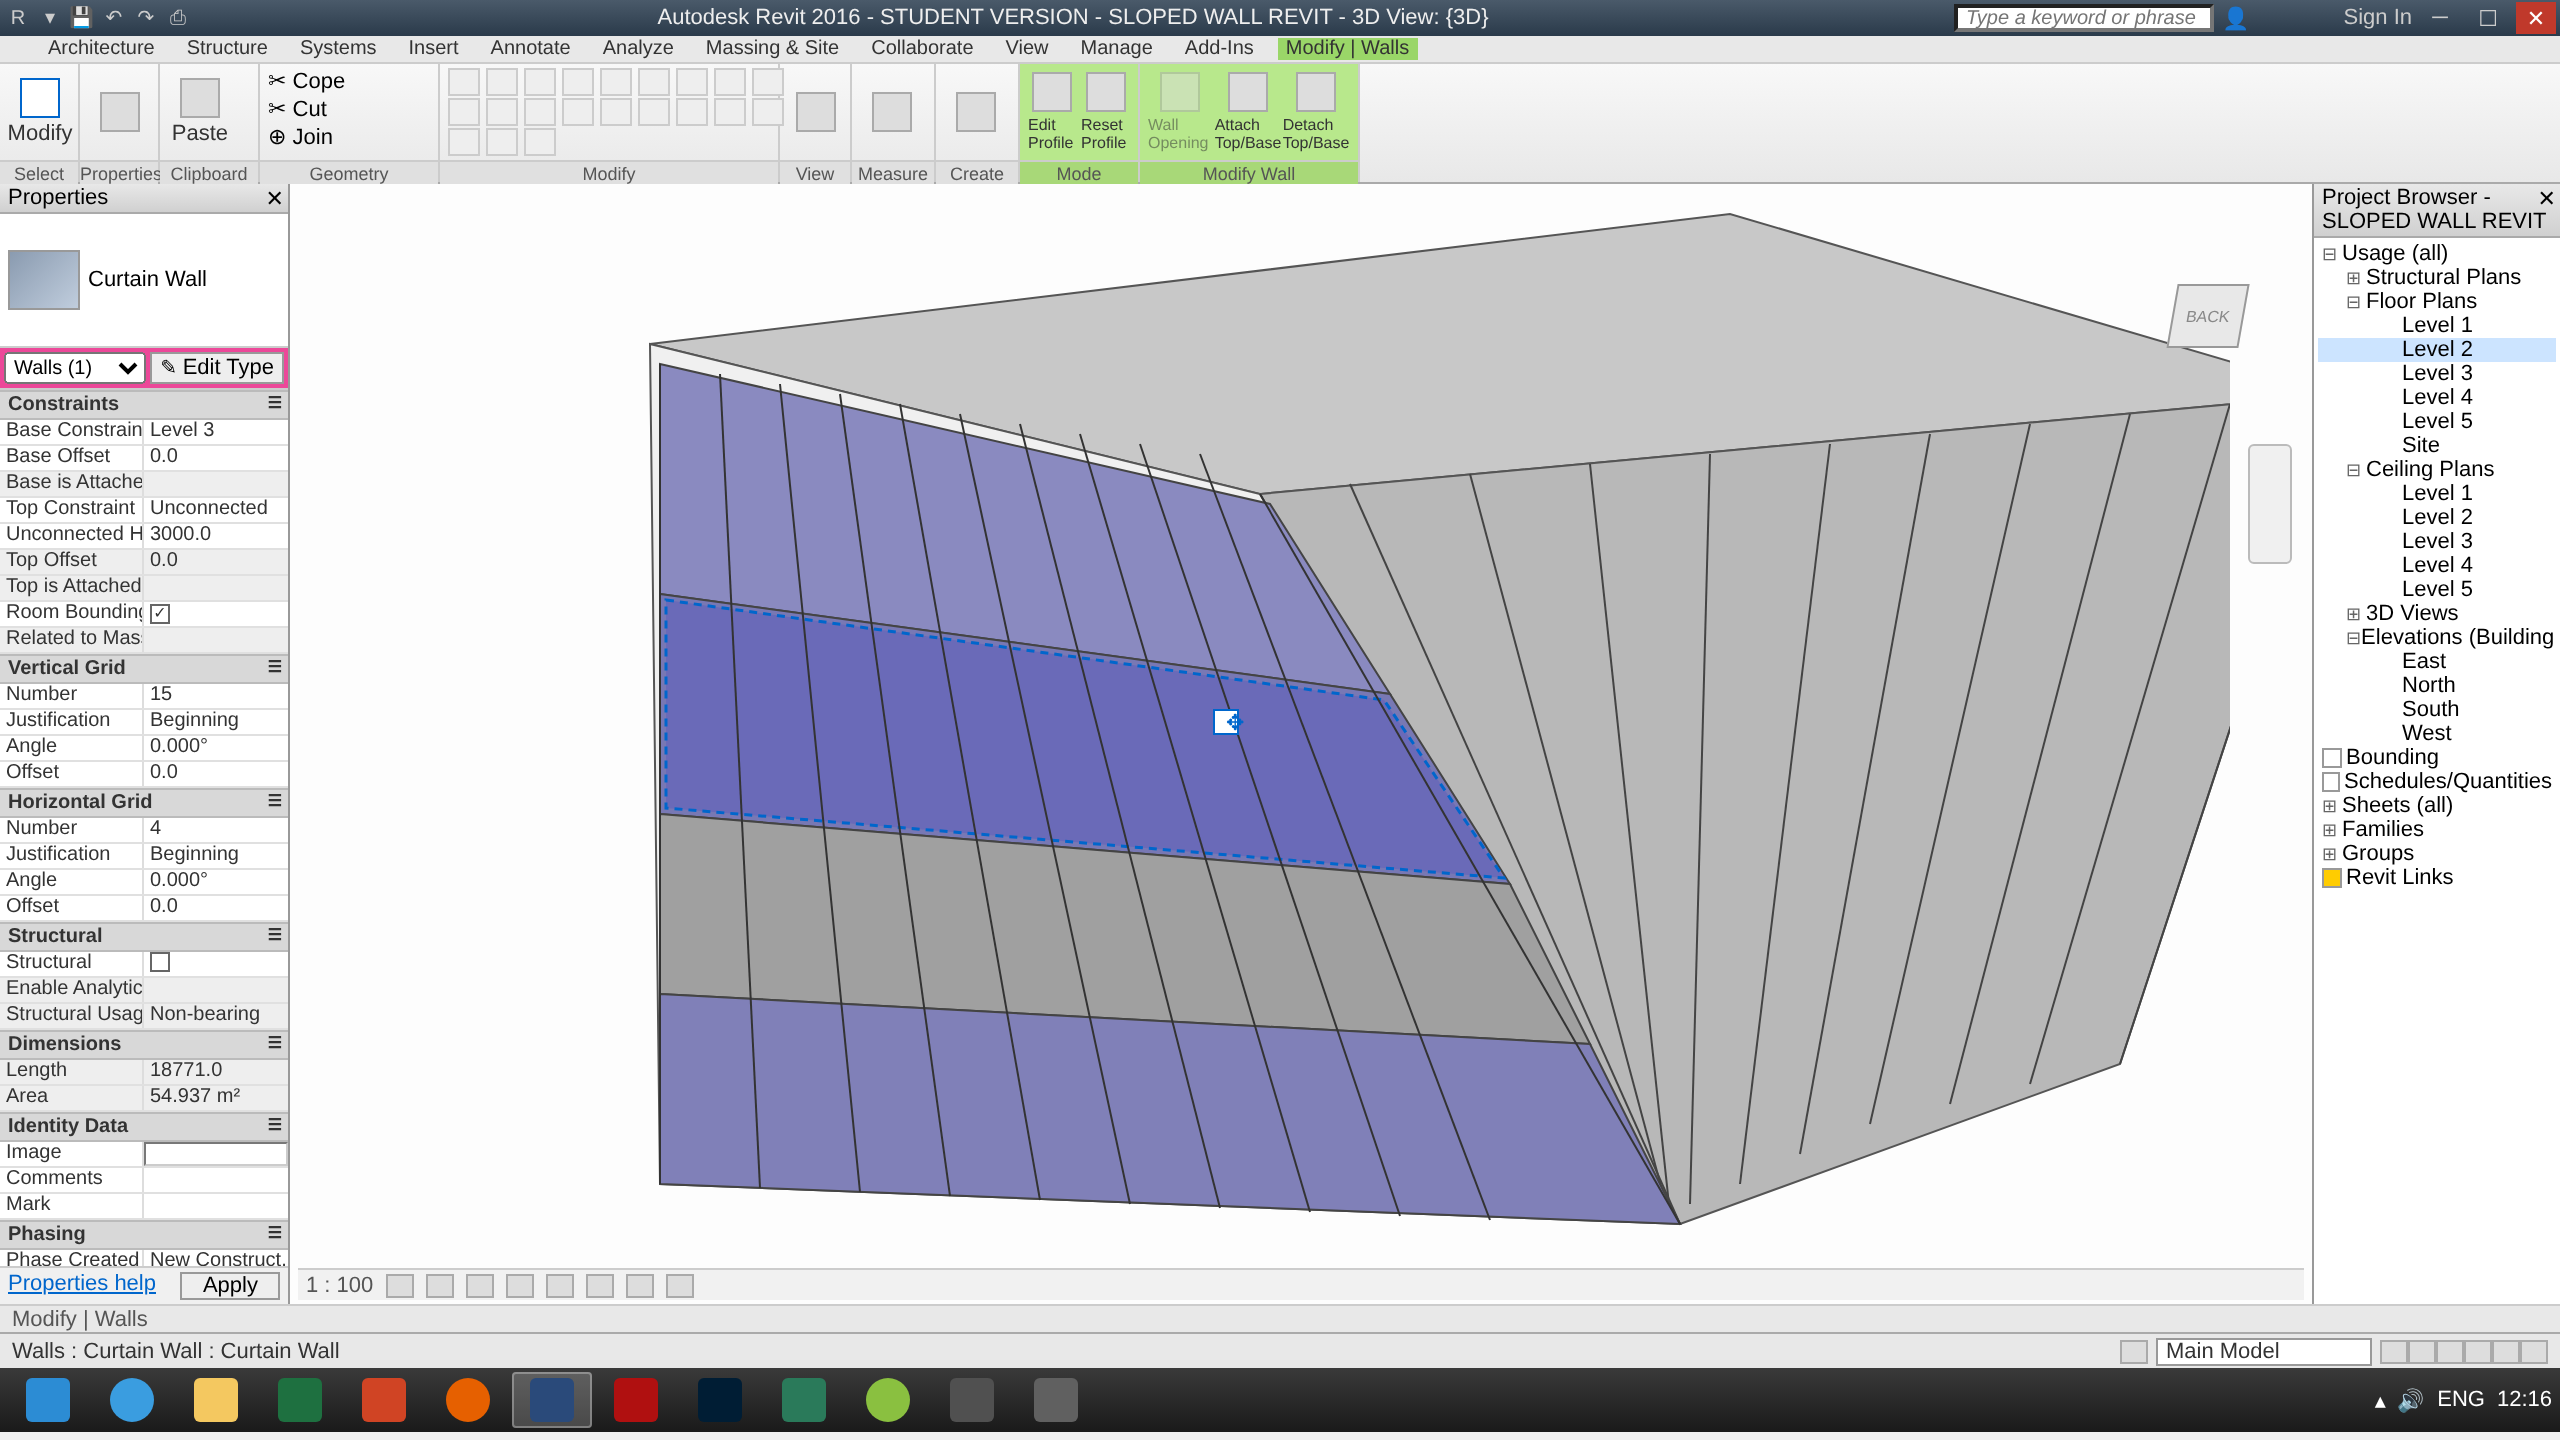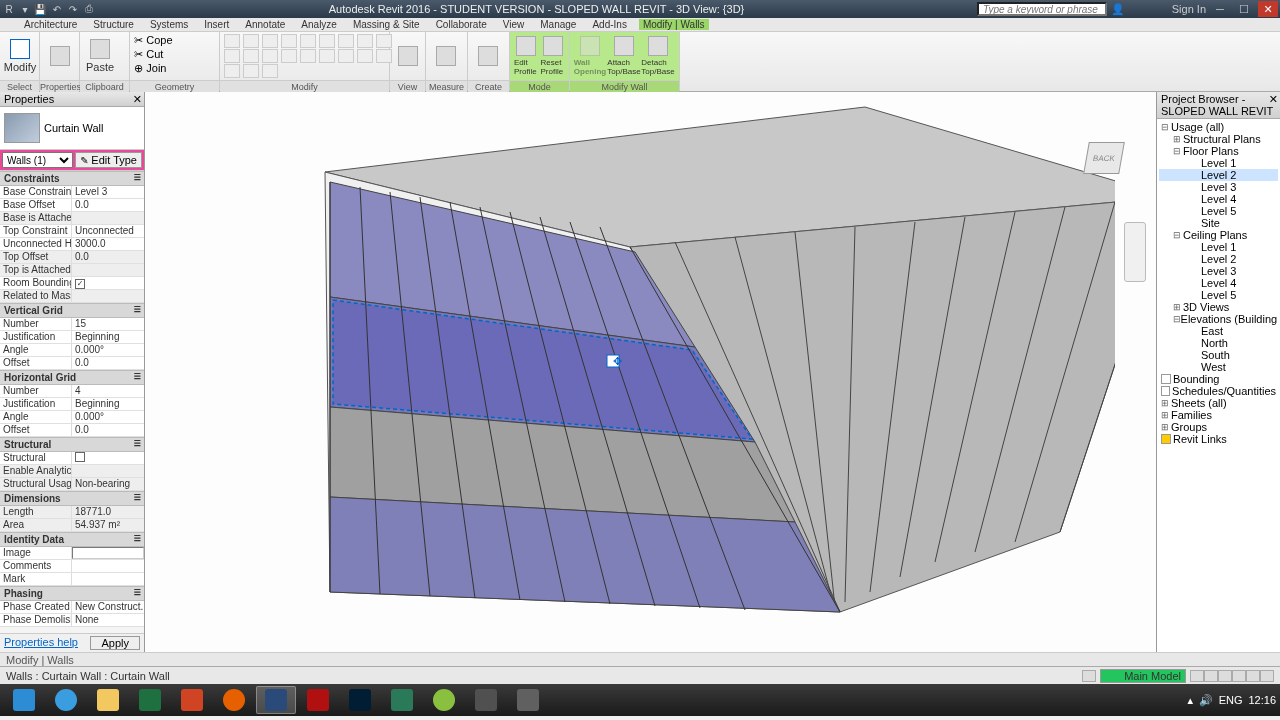--- a/index.html
+++ b/index.html
@@ -21,21 +21,21 @@
 .ribbon-btns { display: flex; gap: 2px; flex: 1; align-items: flex-start; padding-bottom: 12px;}
 .ribbon-btn-lg { width: 32px; height: 44px; display: flex; flex-direction: column; align-items: center; justify-content: center; font-size: 9px; color: #333; gap: 2px; }
 .ribbon-btn-lg .ico { width: 20px; height: 20px; background: #ddd; border: 1px solid #aaa; }
 .ribbon-btn-sm { width: 16px; height: 14px; background: #eee; border: 1px solid #ccc; display: inline-block; }
 .ribbon-sm-grid { display: grid; grid-template-columns: repeat(auto-fill, 18px); gap: 1px; padding-bottom: 12px;}
 .ribbon-highlight { background: #b8e88c !important; }
 .below-ribbon { display: flex; height: 560px; }
 .properties-panel { width: 145px; background: #f4f4f4; border-right: 1px solid #999; display: flex; flex-direction: column; }
 .panel-header { background: linear-gradient(to bottom, #e8e8e8, #d0d0d0); padding: 1px 4px; font-size: 10px; border-bottom: 1px solid #aaa; position: relative; }
 .panel-header .close { position: absolute; right: 2px; top: 1px; }
-.type-selector { display: flex; align-items: center; padding: 6px 4px; gap: 4px; border-bottom: 1px solid #ccc; background: #fff; }
+.type-selector { display: flex; align-items: center; padding: 18px 4px; gap: 4px; border-bottom: 1px solid #ccc; background: #fff; }
 .type-thumb { width: 36px; height: 30px; background: linear-gradient(135deg, #8a9bb0, #c0cddd); border: 1px solid #999; }
 .edit-type-row { display: flex; padding: 2px; gap: 2px; border-bottom: 1px solid #ccc; background: #ec4899;}
 .edit-type-row select { flex: 1; font-size: 10px; height: 16px; }
 .edit-type-btn { font-size: 10px; padding: 0 4px; border: 1px solid #999; background: #eee; }
 .prop-section { background: #d8d8d8; padding: 1px 4px; font-size: 10px; border-top: 1px solid #bbb; border-bottom: 1px solid #bbb; position: relative; font-weight: bold; color: #333;}
 .prop-section::after { content: "☰"; position: absolute; right: 3px; font-size: 8px;}
 .prop-row { display: flex; border-bottom: 1px solid #e0e0e0; background: #fff; height: 13px; }
 .prop-row.gray { background: #eeeeee; }
 .prop-label { width: 72px; padding: 0 3px; font-size: 10px; color: #333; border-right: 1px solid #ddd; white-space: nowrap; overflow: hidden; }
 .prop-value { flex: 1; padding: 0 3px; font-size: 10px; color: #333; white-space: nowrap; overflow: hidden; }
@@ -49,21 +49,21 @@
 .browser-panel { width: 124px; background: #fff; border-left: 1px solid #999; font-size: 10px; }
 .tree { padding: 2px; }
 .tree-item { display: flex; align-items: center; padding: 0 2px; height: 12px; white-space: nowrap;}
 .tree-item.selected { background: #cce4ff; }
 .tree-indent-1 { padding-left: 14px; }
 .tree-indent-3 { padding-left: 42px; }
 .tree-toggle { width: 10px; font-size: 9px; color: #666; }
 .tree-icon { width: 10px; height: 10px; margin-right: 2px; display: inline-block; border: 1px solid #999; background: #fff;}
 .status-bar { height: 18px; background: #e8e8e8; border-top: 1px solid #aaa; display: flex; align-items: center; padding: 0 6px; font-size: 10px; color: #333; }
 .status-bar .spacer { flex: 1; }
-.main-model { border: 1px solid #999; padding: 0 4px; background: #22c55e; margin: 0 4px; width: 86px; text-align: right;}
+.main-model { border: 1px solid #999; padding: 0 4px; background: #ffffff; margin: 0 4px; width: 108px;}
 .taskbar { height: 32px; background: linear-gradient(to top, #1a1a1a, #3a3a3a); display: flex; align-items: center; padding: 0 4px; gap: 2px; }
 .task-btn { width: 40px; height: 28px; display: flex; align-items: center; justify-content: center; border-radius: 2px; }
 .task-btn.active { background: rgba(255,255,255,0.2); box-shadow: inset 0 0 0 1px rgba(255,255,255,0.3); }
 .task-icon { width: 22px; height: 22px; border-radius: 3px; }
 .tray { margin-left: auto; display: flex; align-items: center; gap: 6px; color: #fff; font-size: 10px; }
 .building-svg { position: absolute; top: 10px; left: 10px; }
 .navcube { position: absolute; top: 50px; right: 20px; width: 50px; height: 50px; }
 .navcube .cube { width: 36px; height: 32px; background: #e8e8e8; border: 1px solid #999; transform: skewX(-10deg); position: relative; display: flex; align-items: center; justify-content: center; font-size: 8px; color: #888;}
 .steering { position: absolute; top: 130px; right: 10px; width: 22px; height: 60px; background: #f0f0f0; border: 1px solid #bbb; border-radius: 3px;}
 .typebar { height: 14px; background: #e8e8e8; border-top: 1px solid #ccc; padding: 0 6px; font-size: 10px; color: #555; display: flex; align-items: center;}
@@ -200,21 +200,21 @@
         </div>
       <div class="ribbon-btn-lg">
           <div class="ico"></div>
           <span style="font-size:8px;">Reset Profile</span>
         </div>
     </div>
     <div class="ribbon-group-label" style="background:#a8d878;">Mode</div>
   </div>
   <div class="ribbon-group ribbon-highlight" style="width:110px;">
     <div class="ribbon-btns">
-      <div class="ribbon-btn-lg" style="opacity:0.5;font-weight:bold;">
+      <div class="ribbon-btn-lg" style="opacity:0.5;">
           <div class="ico"></div>
           <span style="font-size:8px;">Wall Opening</span>
         </div>
       <div class="ribbon-btn-lg">
           <div class="ico"></div>
           <span style="font-size:8px;">Attach Top/Base</span>
         </div>
       <div class="ribbon-btn-lg">
           <div class="ico"></div>
           <span style="font-size:8px;">Detach Top/Base</span>
@@ -404,20 +404,31 @@
 
       <g>
           <rect x="452" y="253" width="12" height="12" fill="#fff" stroke="#06c"></rect>
           <text x="458" y="263" font-size="10" fill="#06c">✥</text>
         </g>
     </svg>
     <div class="navcube">
         <div class="cube">BACK</div>
       </div>
     <div class="steering"></div>
+    <div class="viewport-controls">
+      <span>1 : 100</span>
+      <span class="vc-icon"></span>
+      <span class="vc-icon"></span>
+      <span class="vc-icon"></span>
+      <span class="vc-icon"></span>
+      <span class="vc-icon"></span>
+      <span class="vc-icon"></span>
+      <span class="vc-icon"></span>
+      <span class="vc-icon"></span>
+    </div>
   </div>
 
   <div class="browser-panel">
     <div class="panel-header"><span>Project Browser - SLOPED WALL REVIT</span><span class="close">✕</span></div>
     <div class="tree">
       <div class="tree-item">
           <span class="tree-toggle">⊟</span>
           <span>Usage (all)</span>
         </div>
       <div class="tree-item tree-indent-1">

